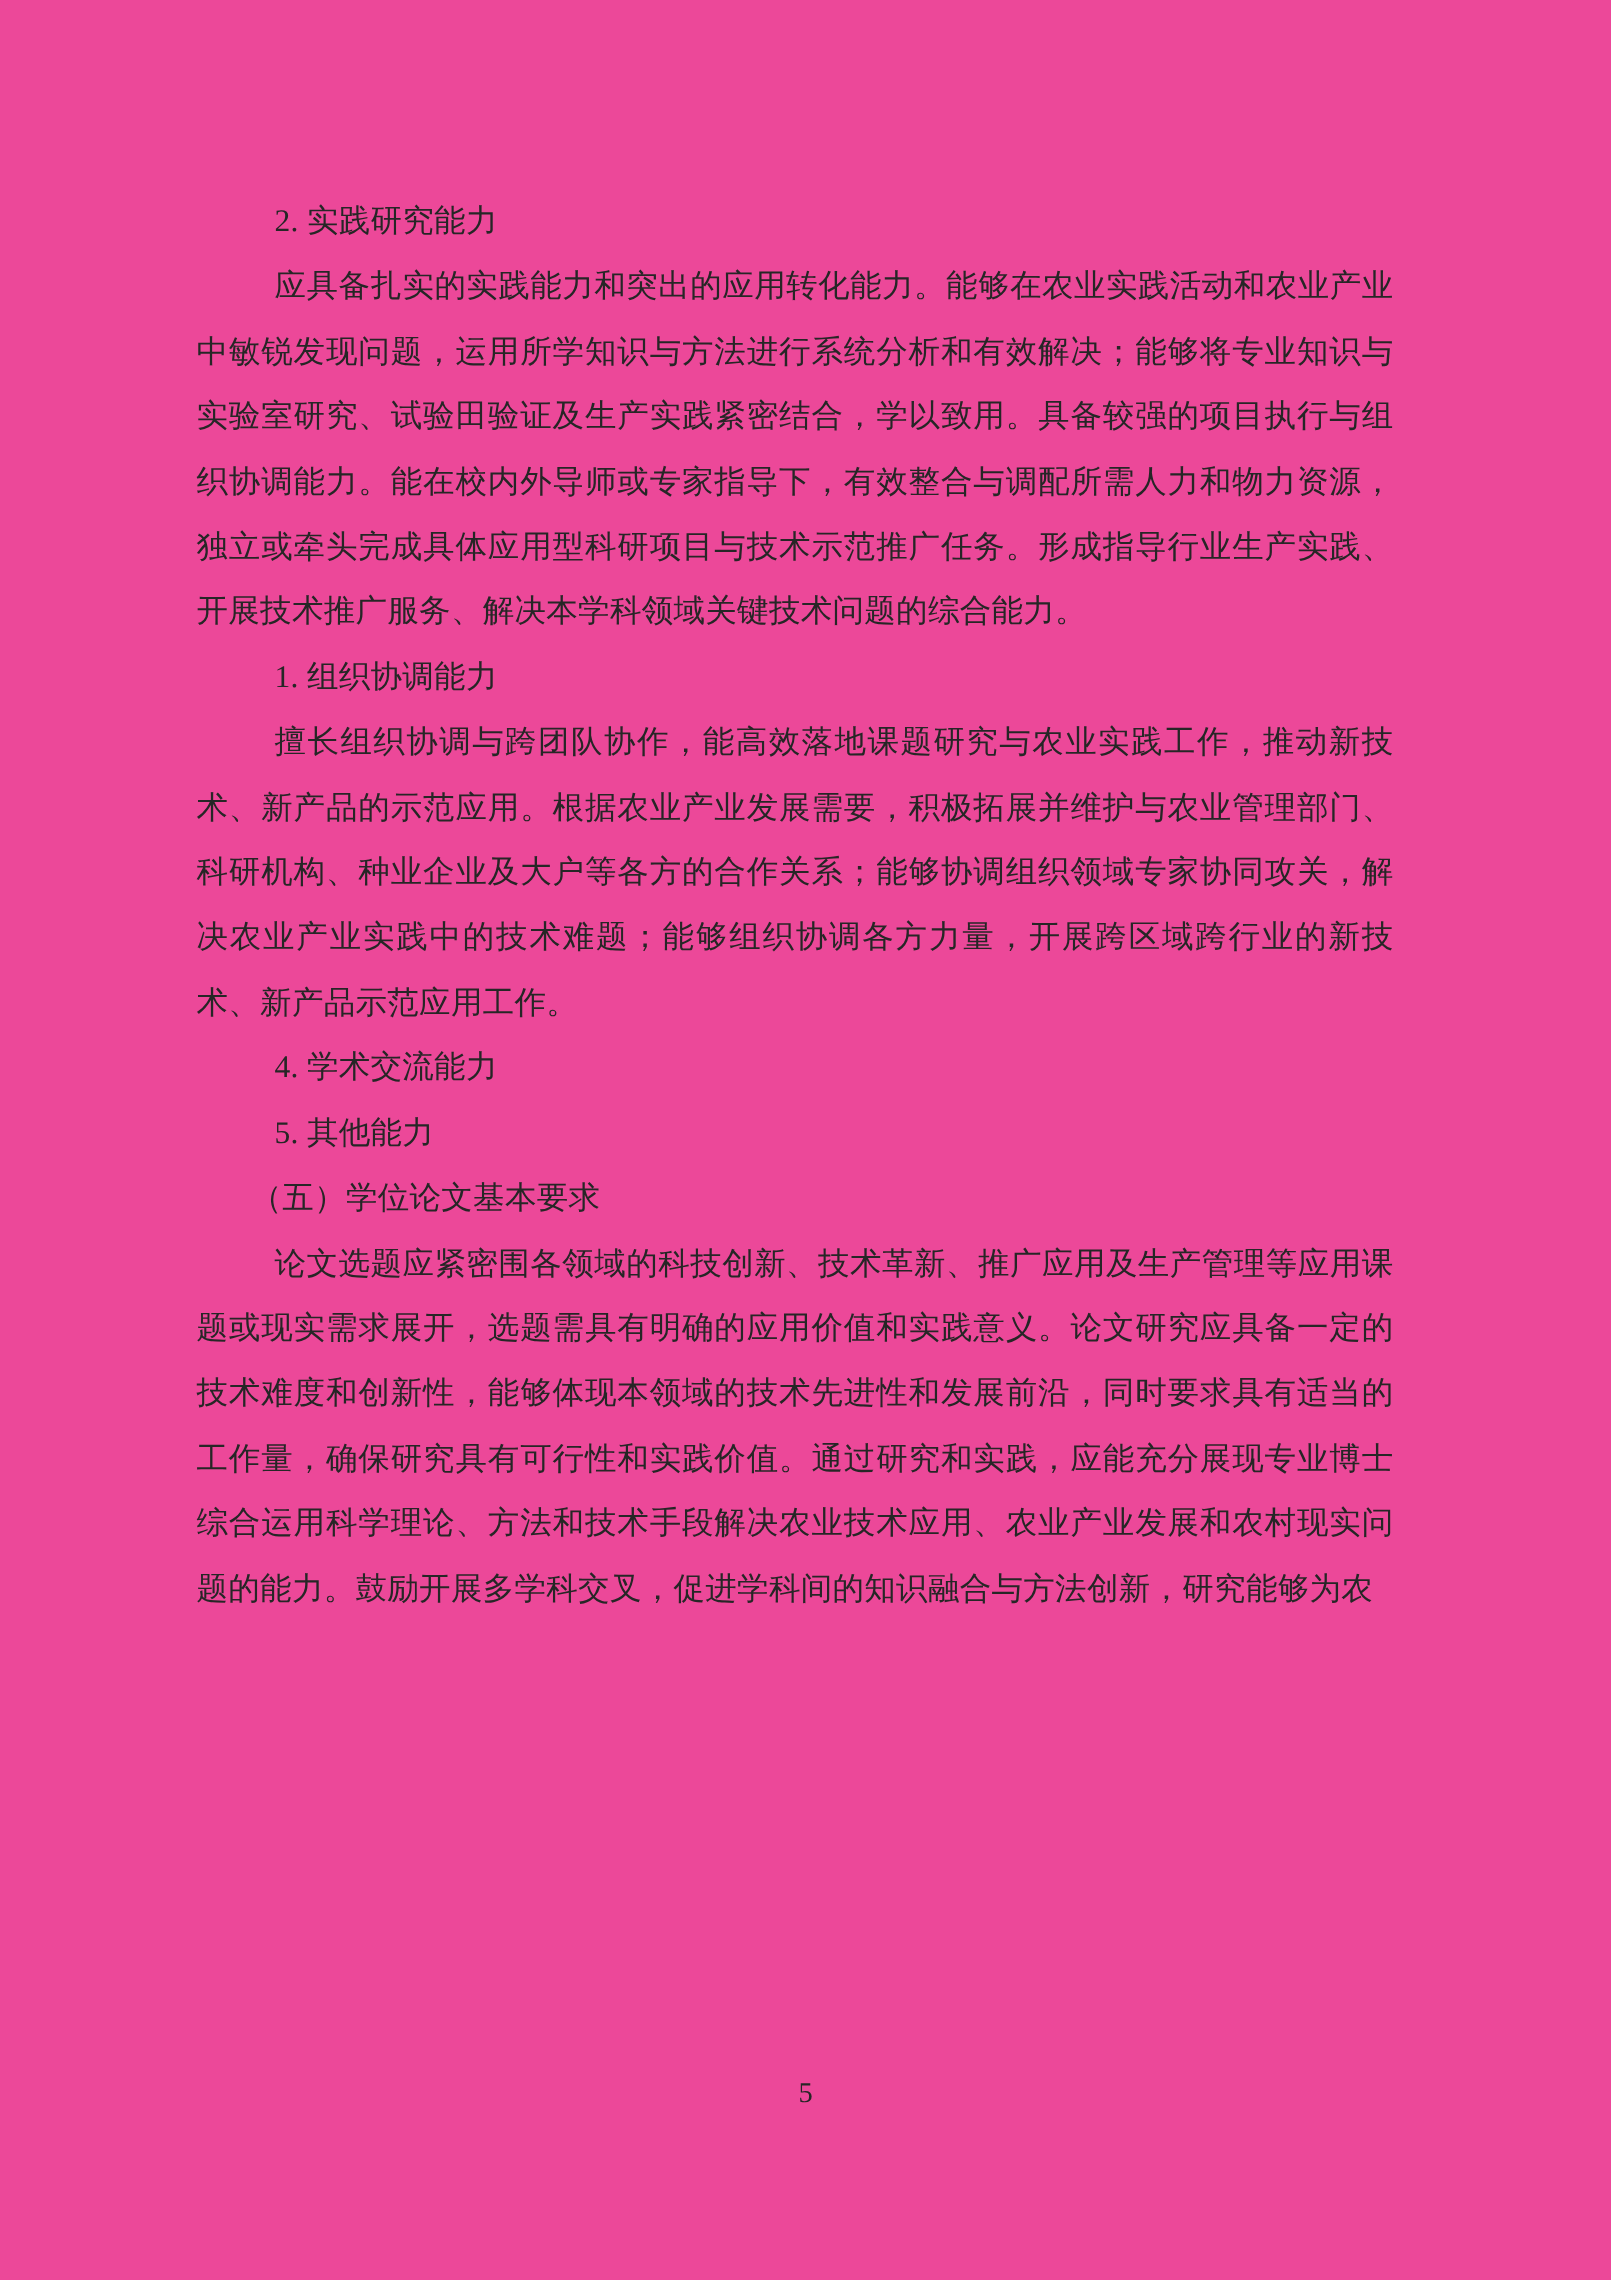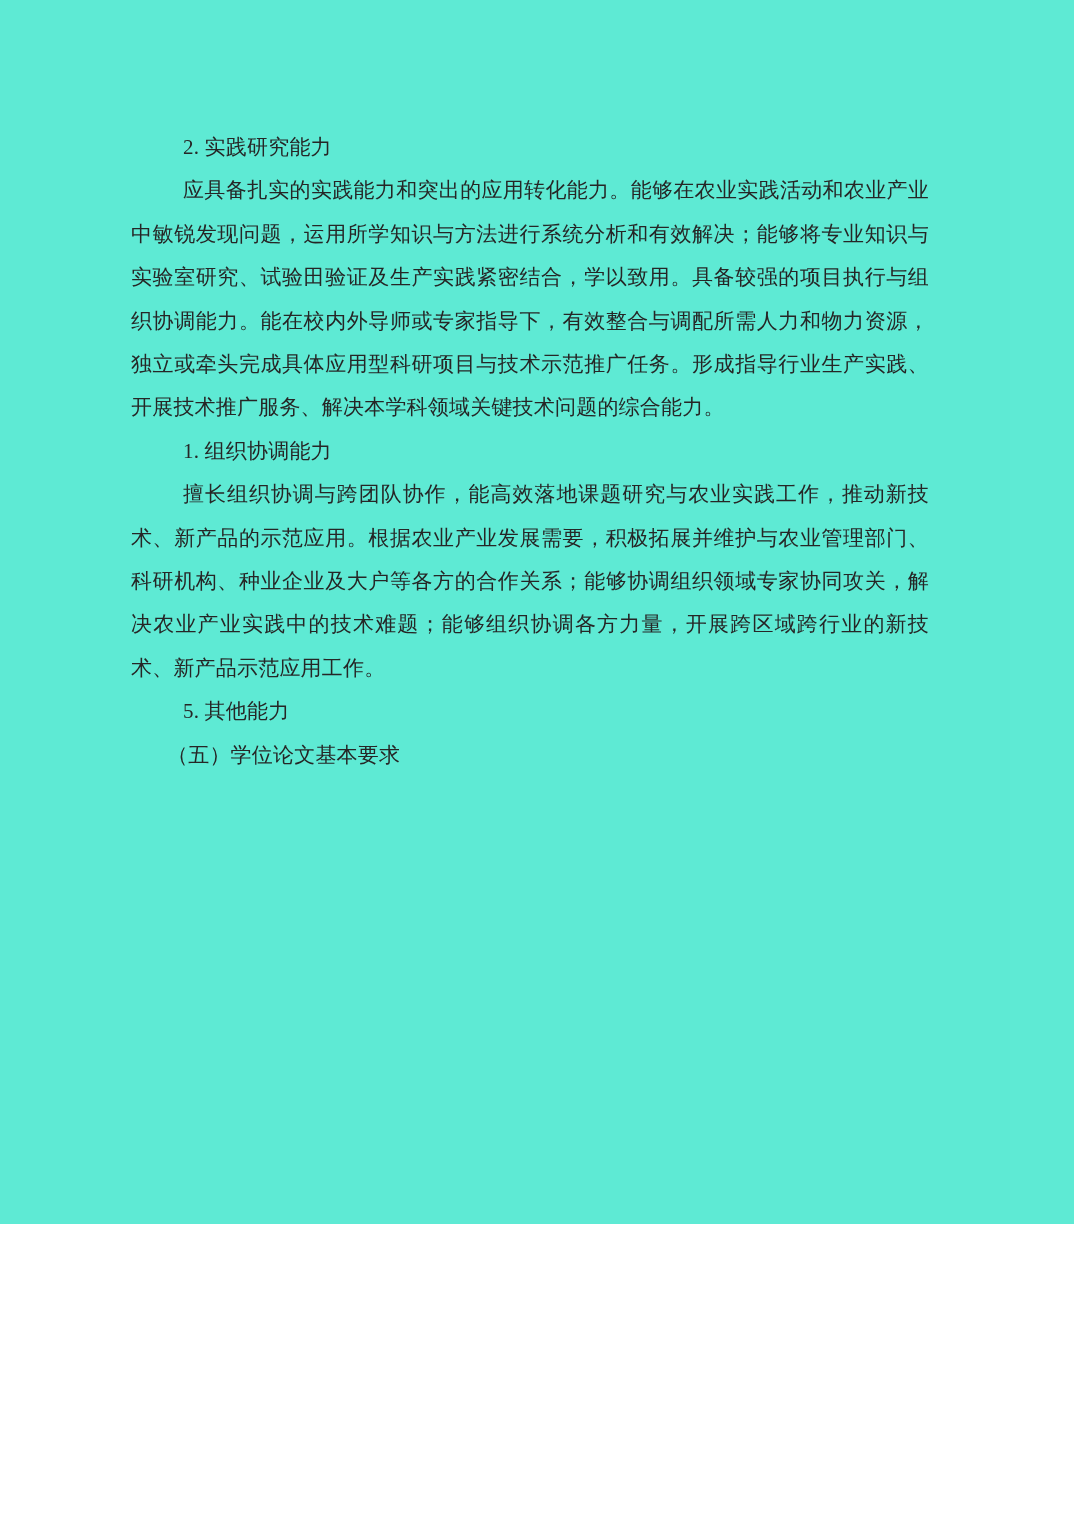--- a/index.html
+++ b/index.html
@@ -11,22 +11,22 @@
     width: 1074px;
     height: 1520px;
     position: relative;
     font-family: "Liberation Serif", "DejaVu Serif", serif;
   }
   .page {
     position: absolute;
     left: 0;
     top: 0;
     width: 1074px;
-    height: 1224px;
-    background: #5eead4;
+    height: 1520px;
+    background: #ec4899;
     overflow: hidden;
   }
   .content {
     position: absolute;
     left: 131px;
     top: 126px;
     width: 798px;
     color: #262626;
     font-size: 21px;
     line-height: 43.4px;
@@ -56,17 +56,19 @@
 </style>
 </head>
 <body>
 
 <div class="page">
   <div class="content">
     <p class="num-heading">2. 实践研究能力</p>
     <p class="para">应具备扎实的实践能力和突出的应用转化能力。能够在农业实践活动和农业产业中敏锐发现问题，运用所学知识与方法进行系统分析和有效解决；能够将专业知识与实验室研究、试验田验证及生产实践紧密结合，学以致用。具备较强的项目执行与组织协调能力。能在校内外导师或专家指导下，有效整合与调配所需人力和物力资源，独立或牵头完成具体应用型科研项目与技术示范推广任务。形成指导行业生产实践、开展技术推广服务、解决本学科领域关键技术问题的综合能力。</p>
     <p class="num-heading">1. 组织协调能力</p>
     <p class="para">擅长组织协调与跨团队协作，能高效落地课题研究与农业实践工作，推动新技术、新产品的示范应用。根据农业产业发展需要，积极拓展并维护与农业管理部门、科研机构、种业企业及大户等各方的合作关系；能够协调组织领域专家协同攻关，解决农业产业实践中的技术难题；能够组织协调各方力量，开展跨区域跨行业的新技术、新产品示范应用工作。</p>
+    <p class="num-heading">4. 学术交流能力</p>
     <p class="num-heading">5. 其他能力</p>
     <p class="section-heading">（五）学位论文基本要求</p>
+    <p class="para">论文选题应紧密围各领域的科技创新、技术革新、推广应用及生产管理等应用课题或现实需求展开，选题需具有明确的应用价值和实践意义。论文研究应具备一定的技术难度和创新性，能够体现本领域的技术先进性和发展前沿，同时要求具有适当的工作量，确保研究具有可行性和实践价值。通过研究和实践，应能充分展现专业博士综合运用科学理论、方法和技术手段解决农业技术应用、农业产业发展和农村现实问题的能力。鼓励开展多学科交叉，促进学科间的知识融合与方法创新，研究能够为农</p>
   </div>
   <div class="page-number">5</div>
 </div>
 
 </body></html>

